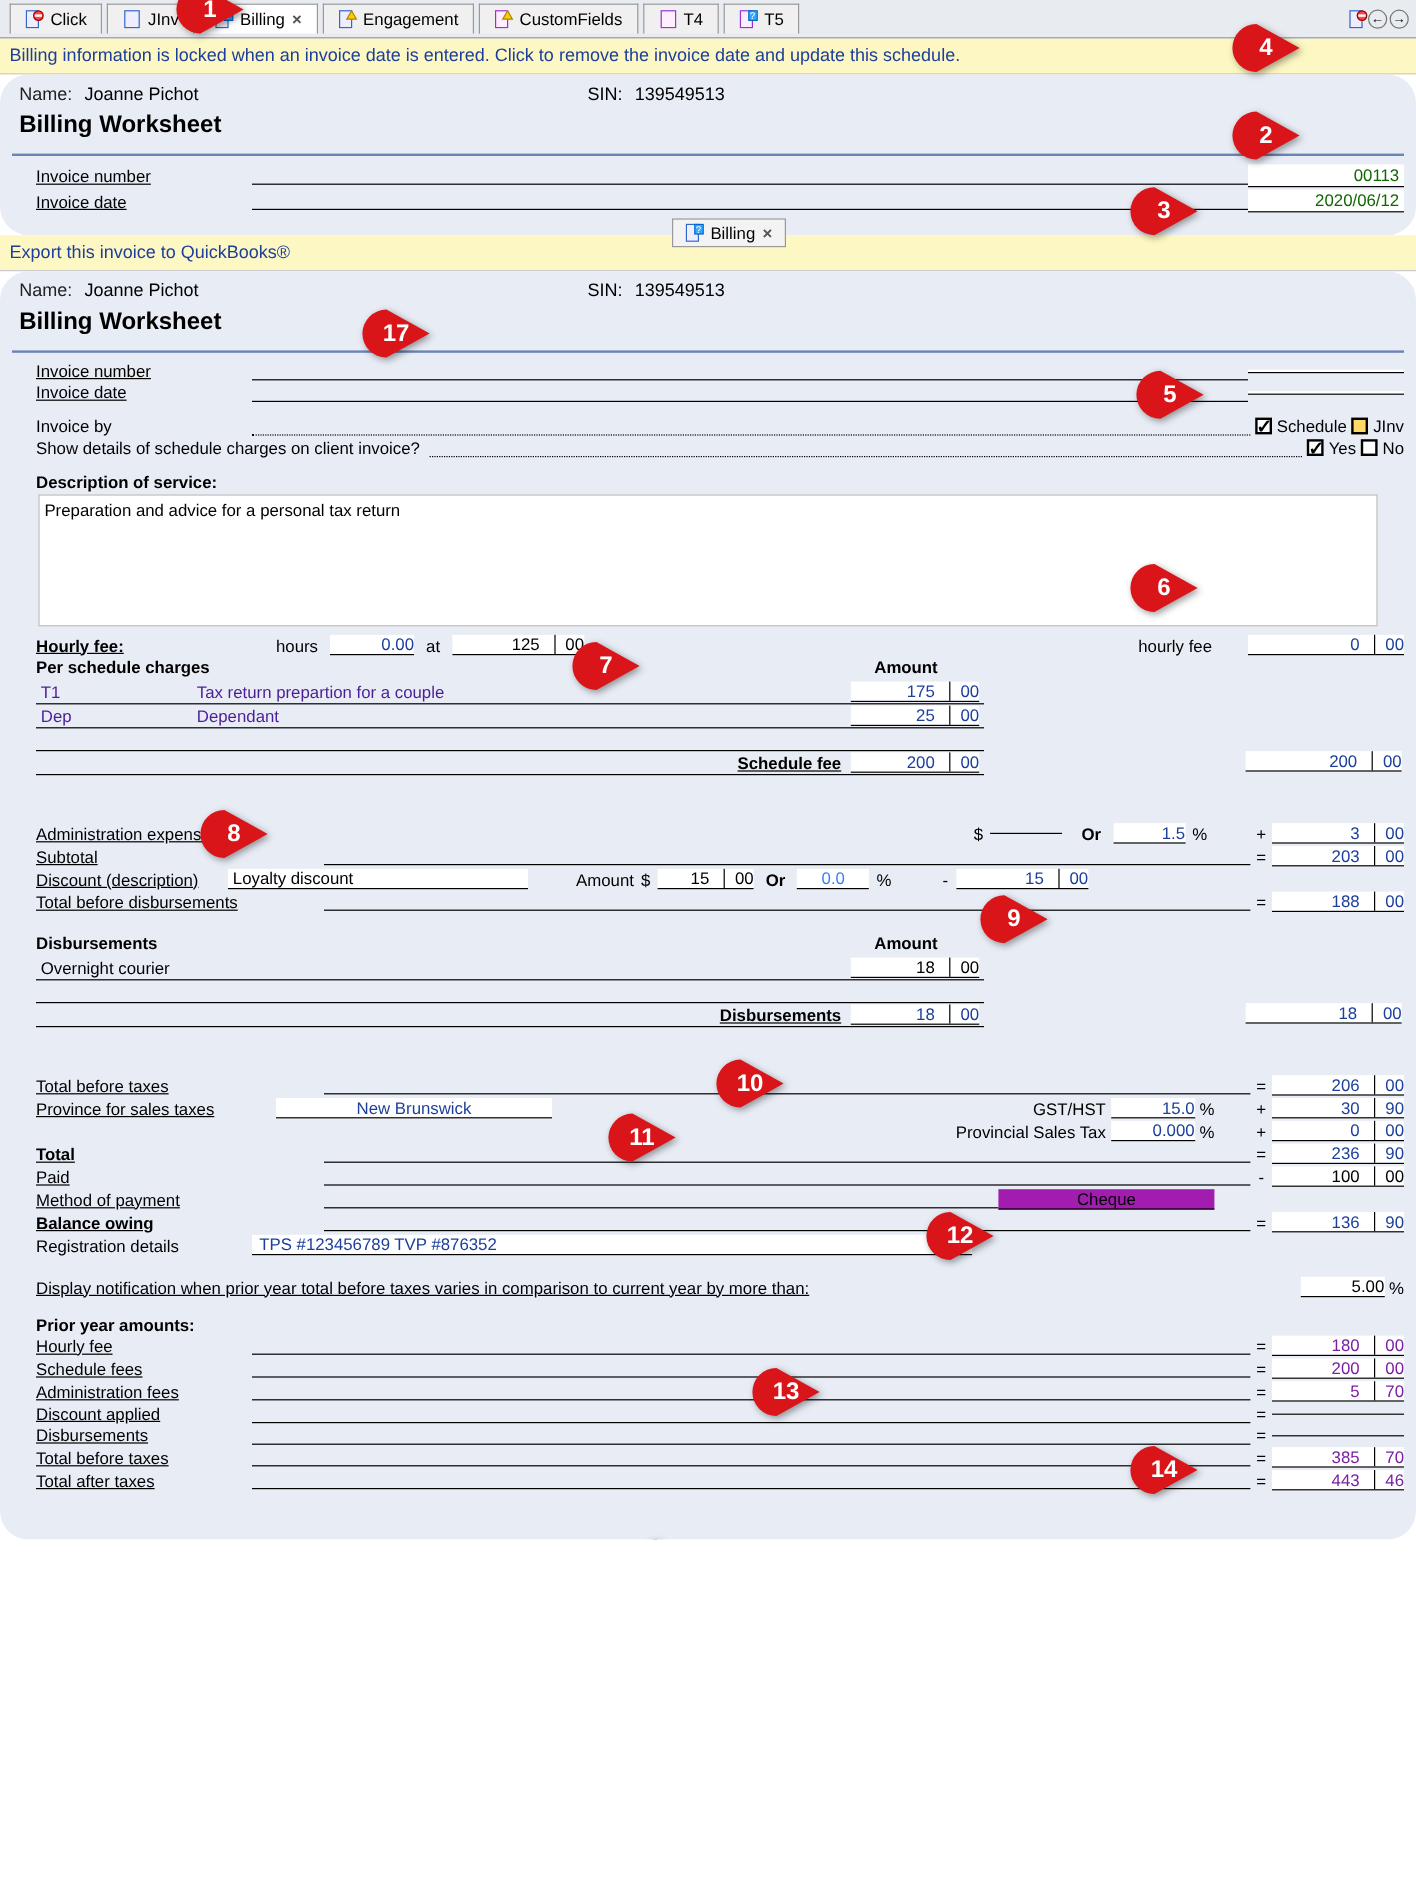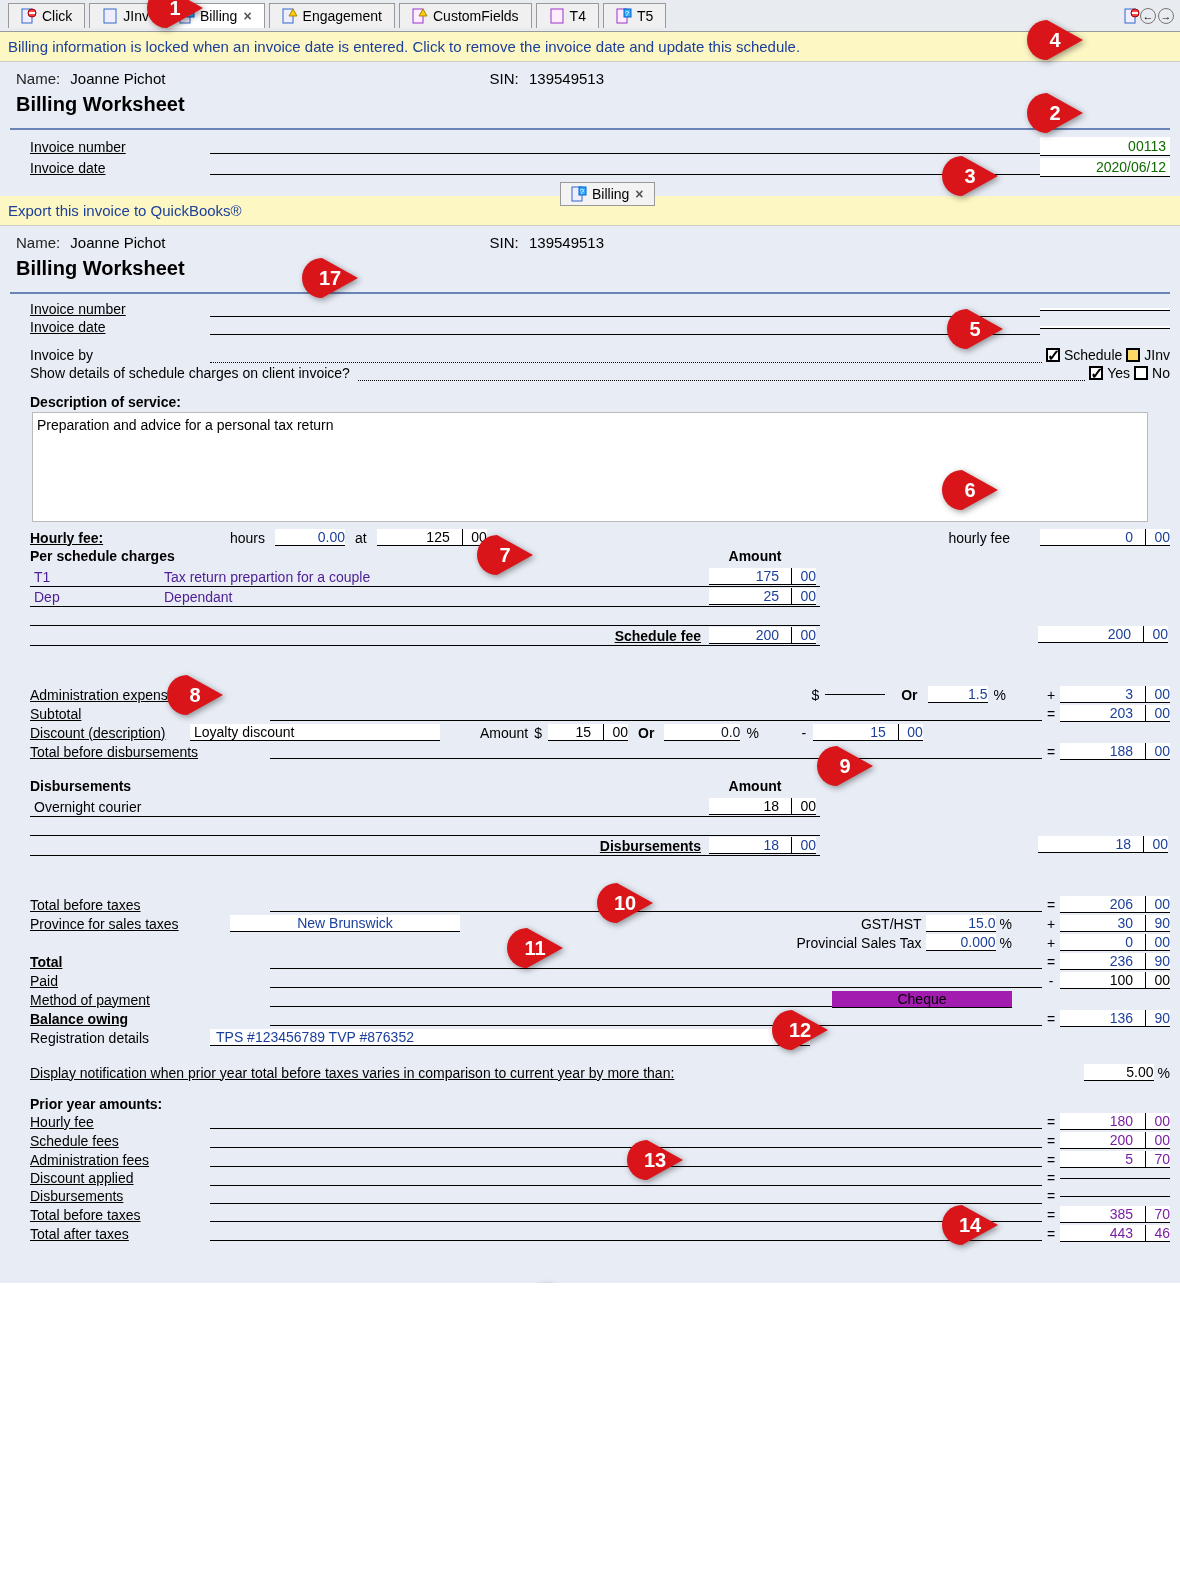--- a/index.html
+++ b/index.html
@@ -45,20 +45,21 @@
   .banner {
     background: #fdf7c3;
     color: #1b3f9b;
     padding: 6px 8px;
     font-size: 15px;
     border-bottom: 1px solid #ccc;
   }
   .worksheet {
     padding: 4px 10px 40px 10px;
     background: #e8ecf5;
+    border-radius: 24px;
   }
   .name-row { padding: 4px 6px; font-size: 15px; }
   .name-row .label { color: #222; margin-right: 6px; }
   .sin { margin-left: 320px; }
   h1.title { margin: 2px 0 12px 6px; font-size: 20px; font-weight: bold; }
   .hr-thick { border-top: 2px solid #6a84b5; margin: 6px 0; }
   .field-row {
     display: flex; align-items: center; padding: 1px 0;
   }
   .field-label {
@@ -384,21 +385,21 @@
     <div class="field-label" style="width:180px">Discount (description)</div>
     <div style="width:250px;background:#fff;border-bottom:1px solid #000;padding:0 4px">Loyalty discount</div>
     <div style="width:40px"></div>
     <span>Amount</span>
     <span style="margin:0 6px">$</span>
     <div class="num-split" style="width:60px">
         <span class="whole">15</span>
         <span class="dec">00</span>
       </div>
     <span style="font-weight:bold;margin:0 10px">Or</span>
-    <div style="width:76px;background:#fff;border-bottom:1px solid #000;text-align:right;color:#0f172a">0.0</div>
+    <div style="width:60px;background:#fff;border-bottom:1px solid #000;text-align:center;color:#3b82f6">0.0</div>
     <span style="margin:0 6px">%</span>
     <div style="width:30px"></div>
     <span class="op">-</span>
     <div class="num-split blue" style="width:110px">
         <span class="whole">15</span>
         <span class="dec">00</span>
       </div>
   </div>
   <div class="field-row">
     <div class="field-label" style="width:260px">Total before disbursements</div>

